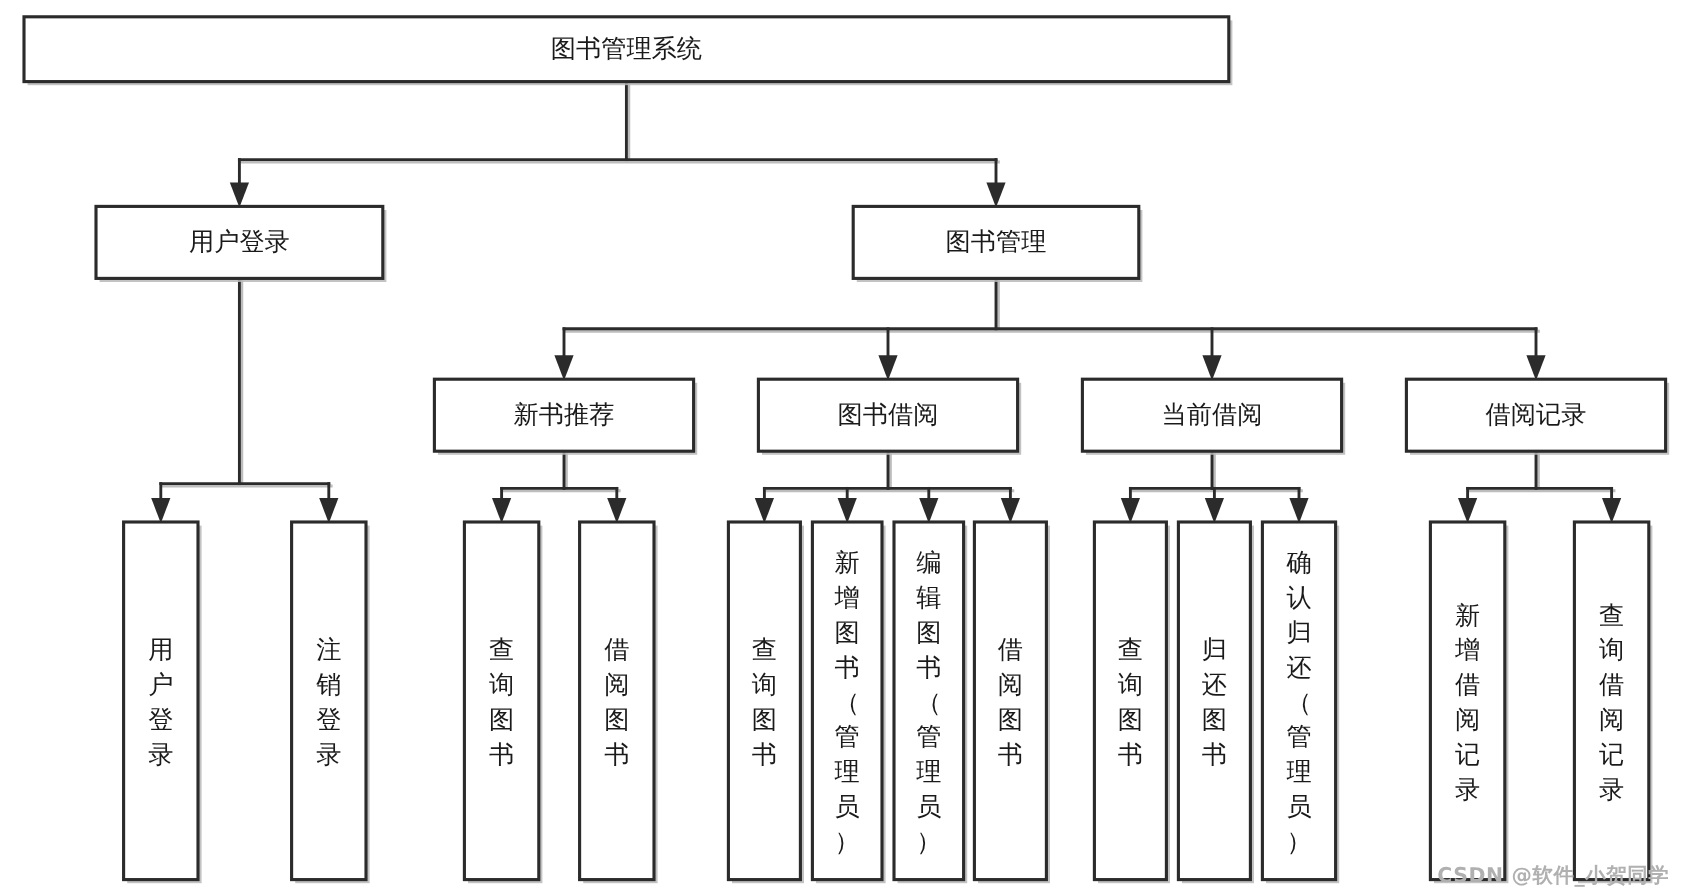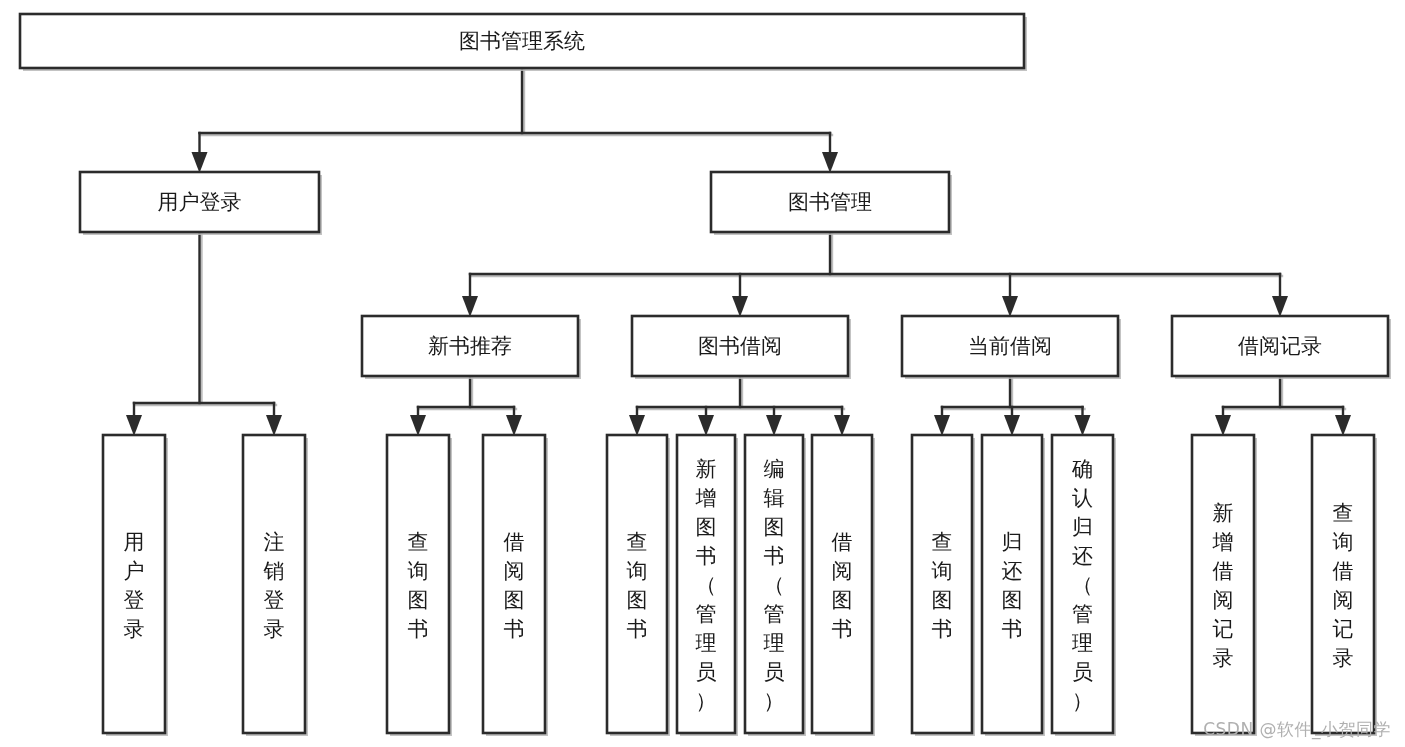--- a/index.html
+++ b/index.html
@@ -65,20 +65,21 @@
   }
   .watermark {
     position: absolute;
     right: 14px;
     bottom: 6px;
     font-family: "DejaVu Sans", "Liberation Sans", sans-serif;
     font-size: 17px;
     color: #b0b0b0;
     white-space: nowrap;
     letter-spacing: 0.5px;
+    font-weight: bold;
   }
 </style>
 </head>
 <body>
 
 <div id="diagram-root">
   <svg id="flow" viewBox="0 0 1405 747" xmlns="http://www.w3.org/2000/svg">
     <g id="edges-layer">
         <g>
           <path class="edge-shadow" d="M 524 70 L 524 135 M 201.5 135 L 832 135"></path>

